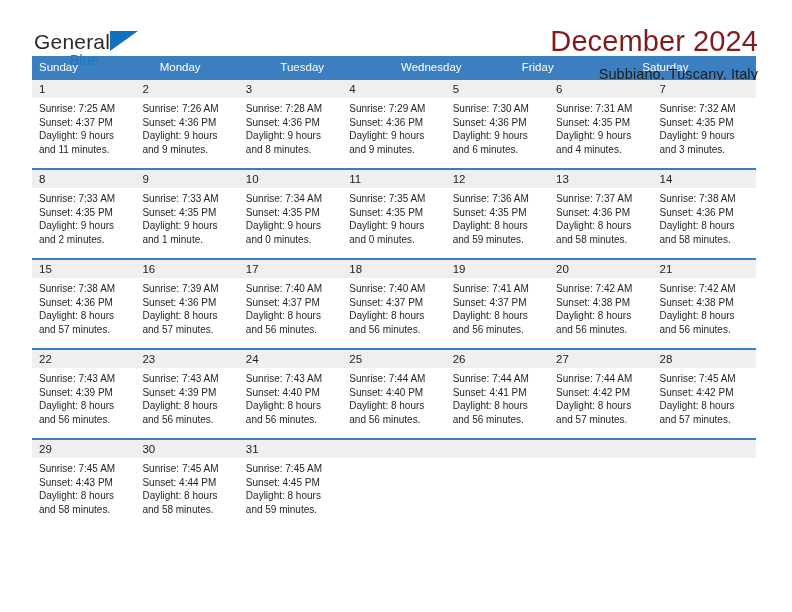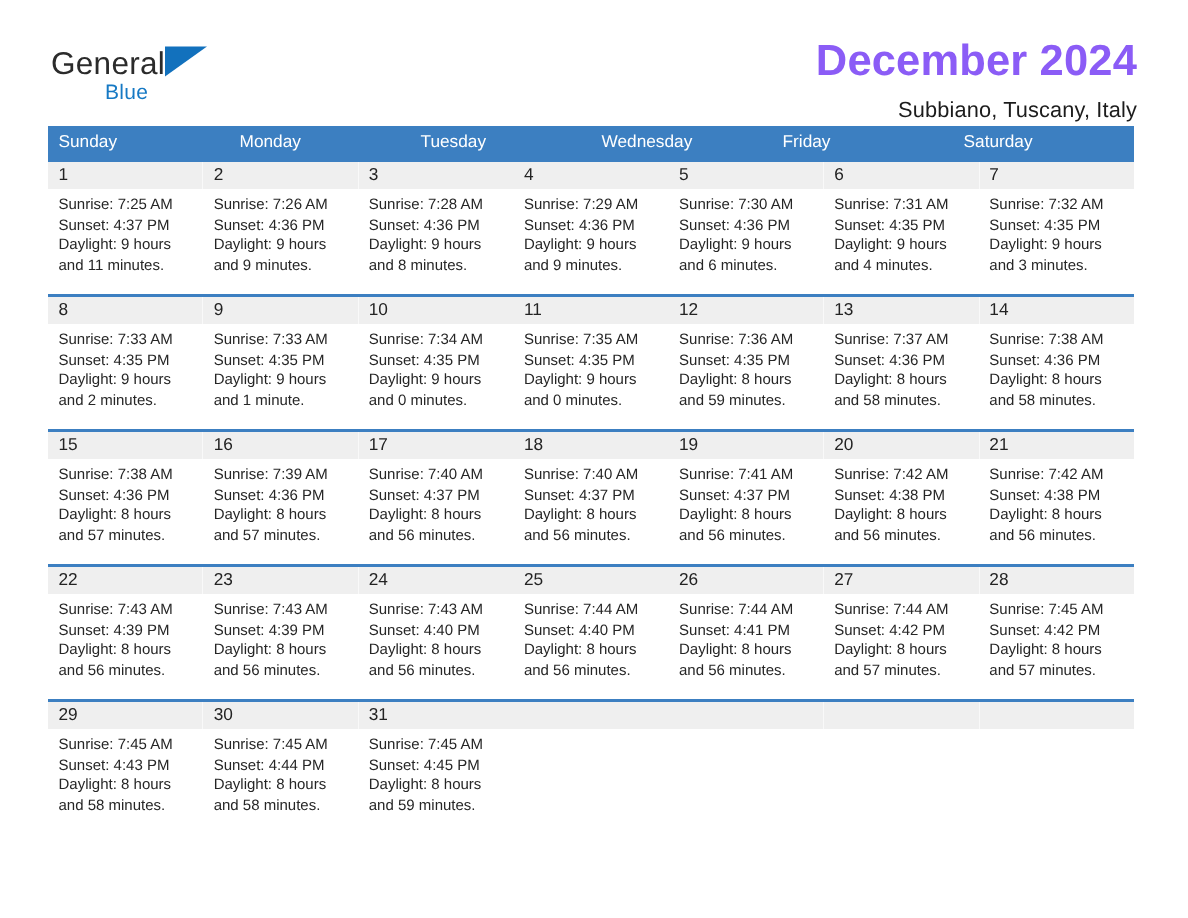--- a/index.html
+++ b/index.html
@@ -20,21 +20,21 @@
   .page {
     position: relative;
     width: 792px;
     height: 612px;
     padding: 0;
   }
 
   
   .top {
     position: relative;
-    height: 84px;
+    height: 56px;
     padding: 0 34px;
   }
 
   .brand {
     position: absolute;
     left: 34px;
     top: 31px;
     line-height: 1;
     user-select: none;
   }
@@ -65,22 +65,22 @@
   }
 
   .title-block {
     position: absolute;
     right: 34px;
     top: 26px;
     text-align: right;
   }
   .cal-title {
     font-size: 29px;
-    font-weight: bold;
-    color: #8b5cf6;
+    font-weight: normal;
+    color: #7f1d1d;
     line-height: 1.05;
     letter-spacing: .1px;
   }
   .cal-subtitle {
     margin-top: 10px;
     font-size: 14.5px;
     color: #1c1c1c;
     letter-spacing: .1px;
   }
 

